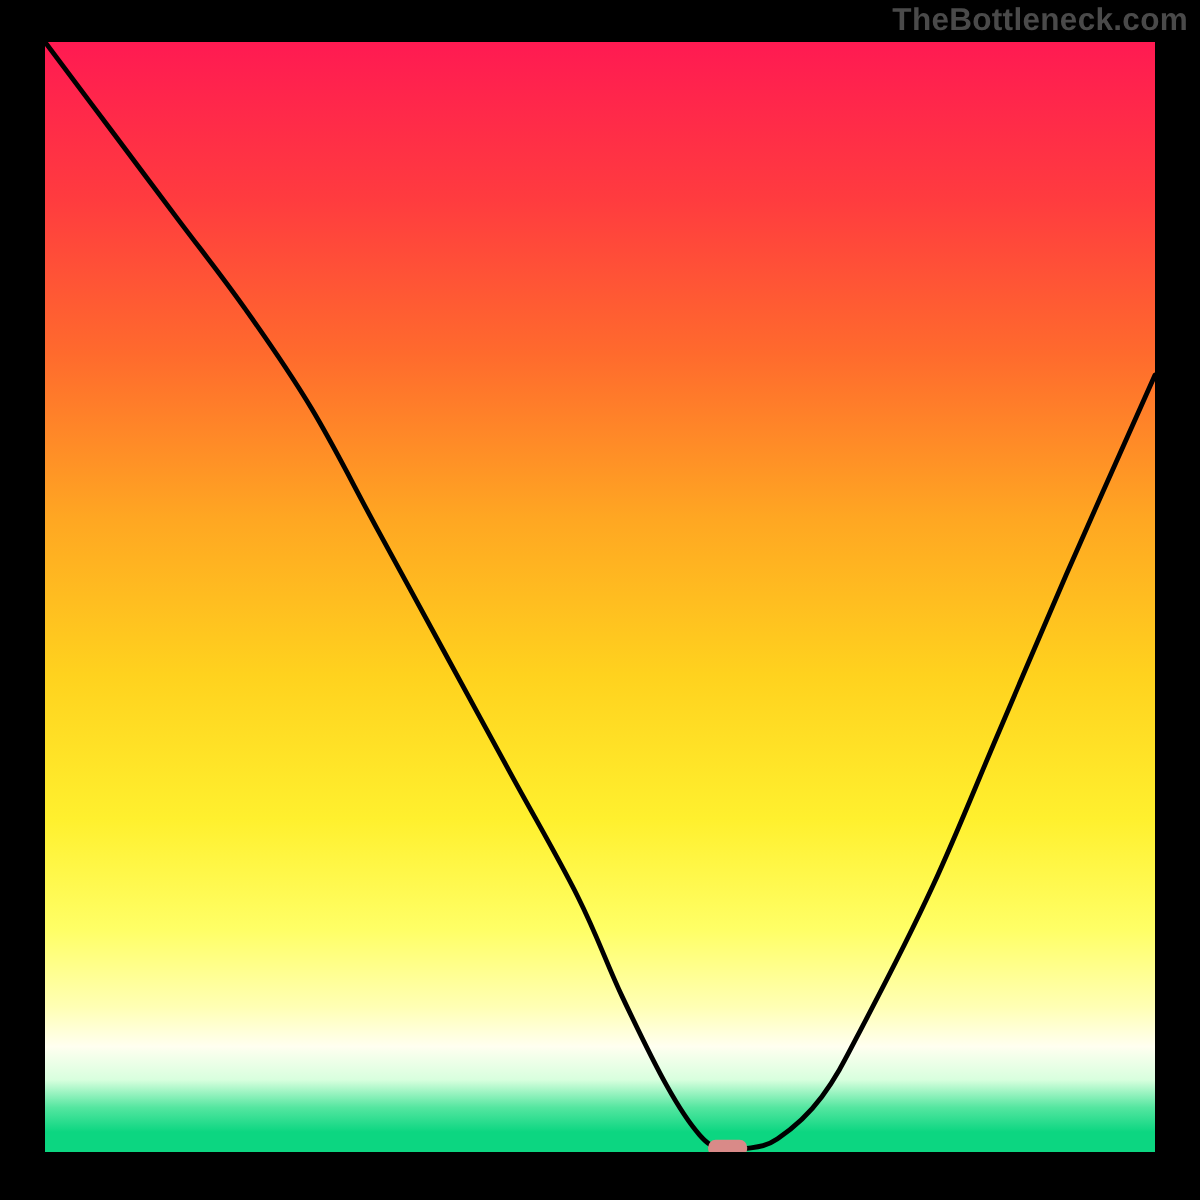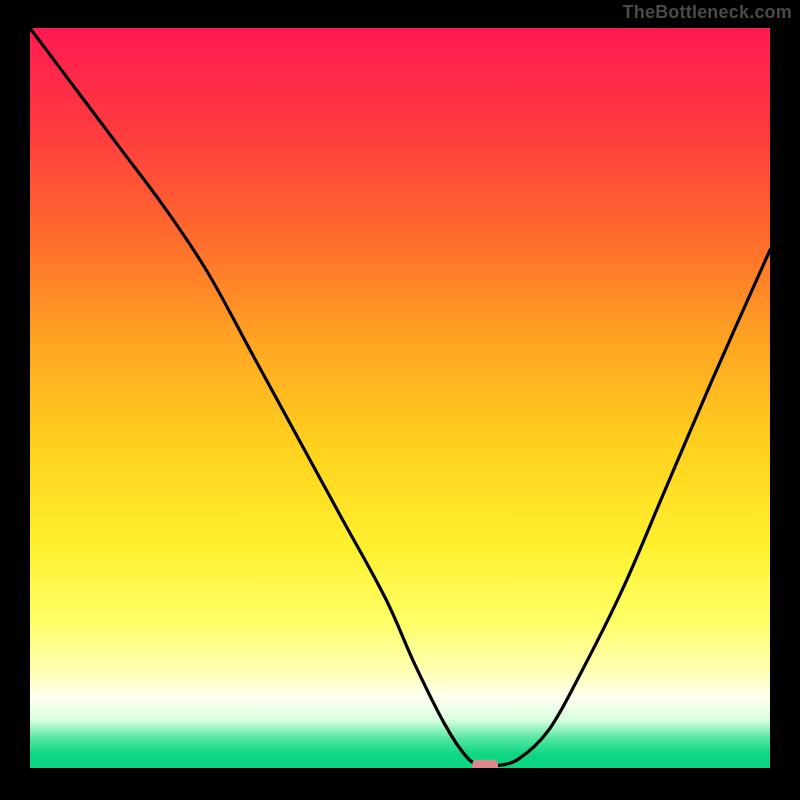--- a/index.html
+++ b/index.html
@@ -15,21 +15,21 @@
     position: relative;
     width: 800px;
     height: 800px;
     background: #000;
   }
   .watermark {
     position: absolute;
     top: 2px;
     right: 8px;
     color: #4a4a4a;
-    font-size: 18px;
+    font-size: 21px;
     font-weight: 600;
     letter-spacing: 0.2px;
     z-index: 5;
     user-select: none;
   }
   .plot {
     position: absolute;
     left: 30px;
     top: 28px;
     width: 740px;

